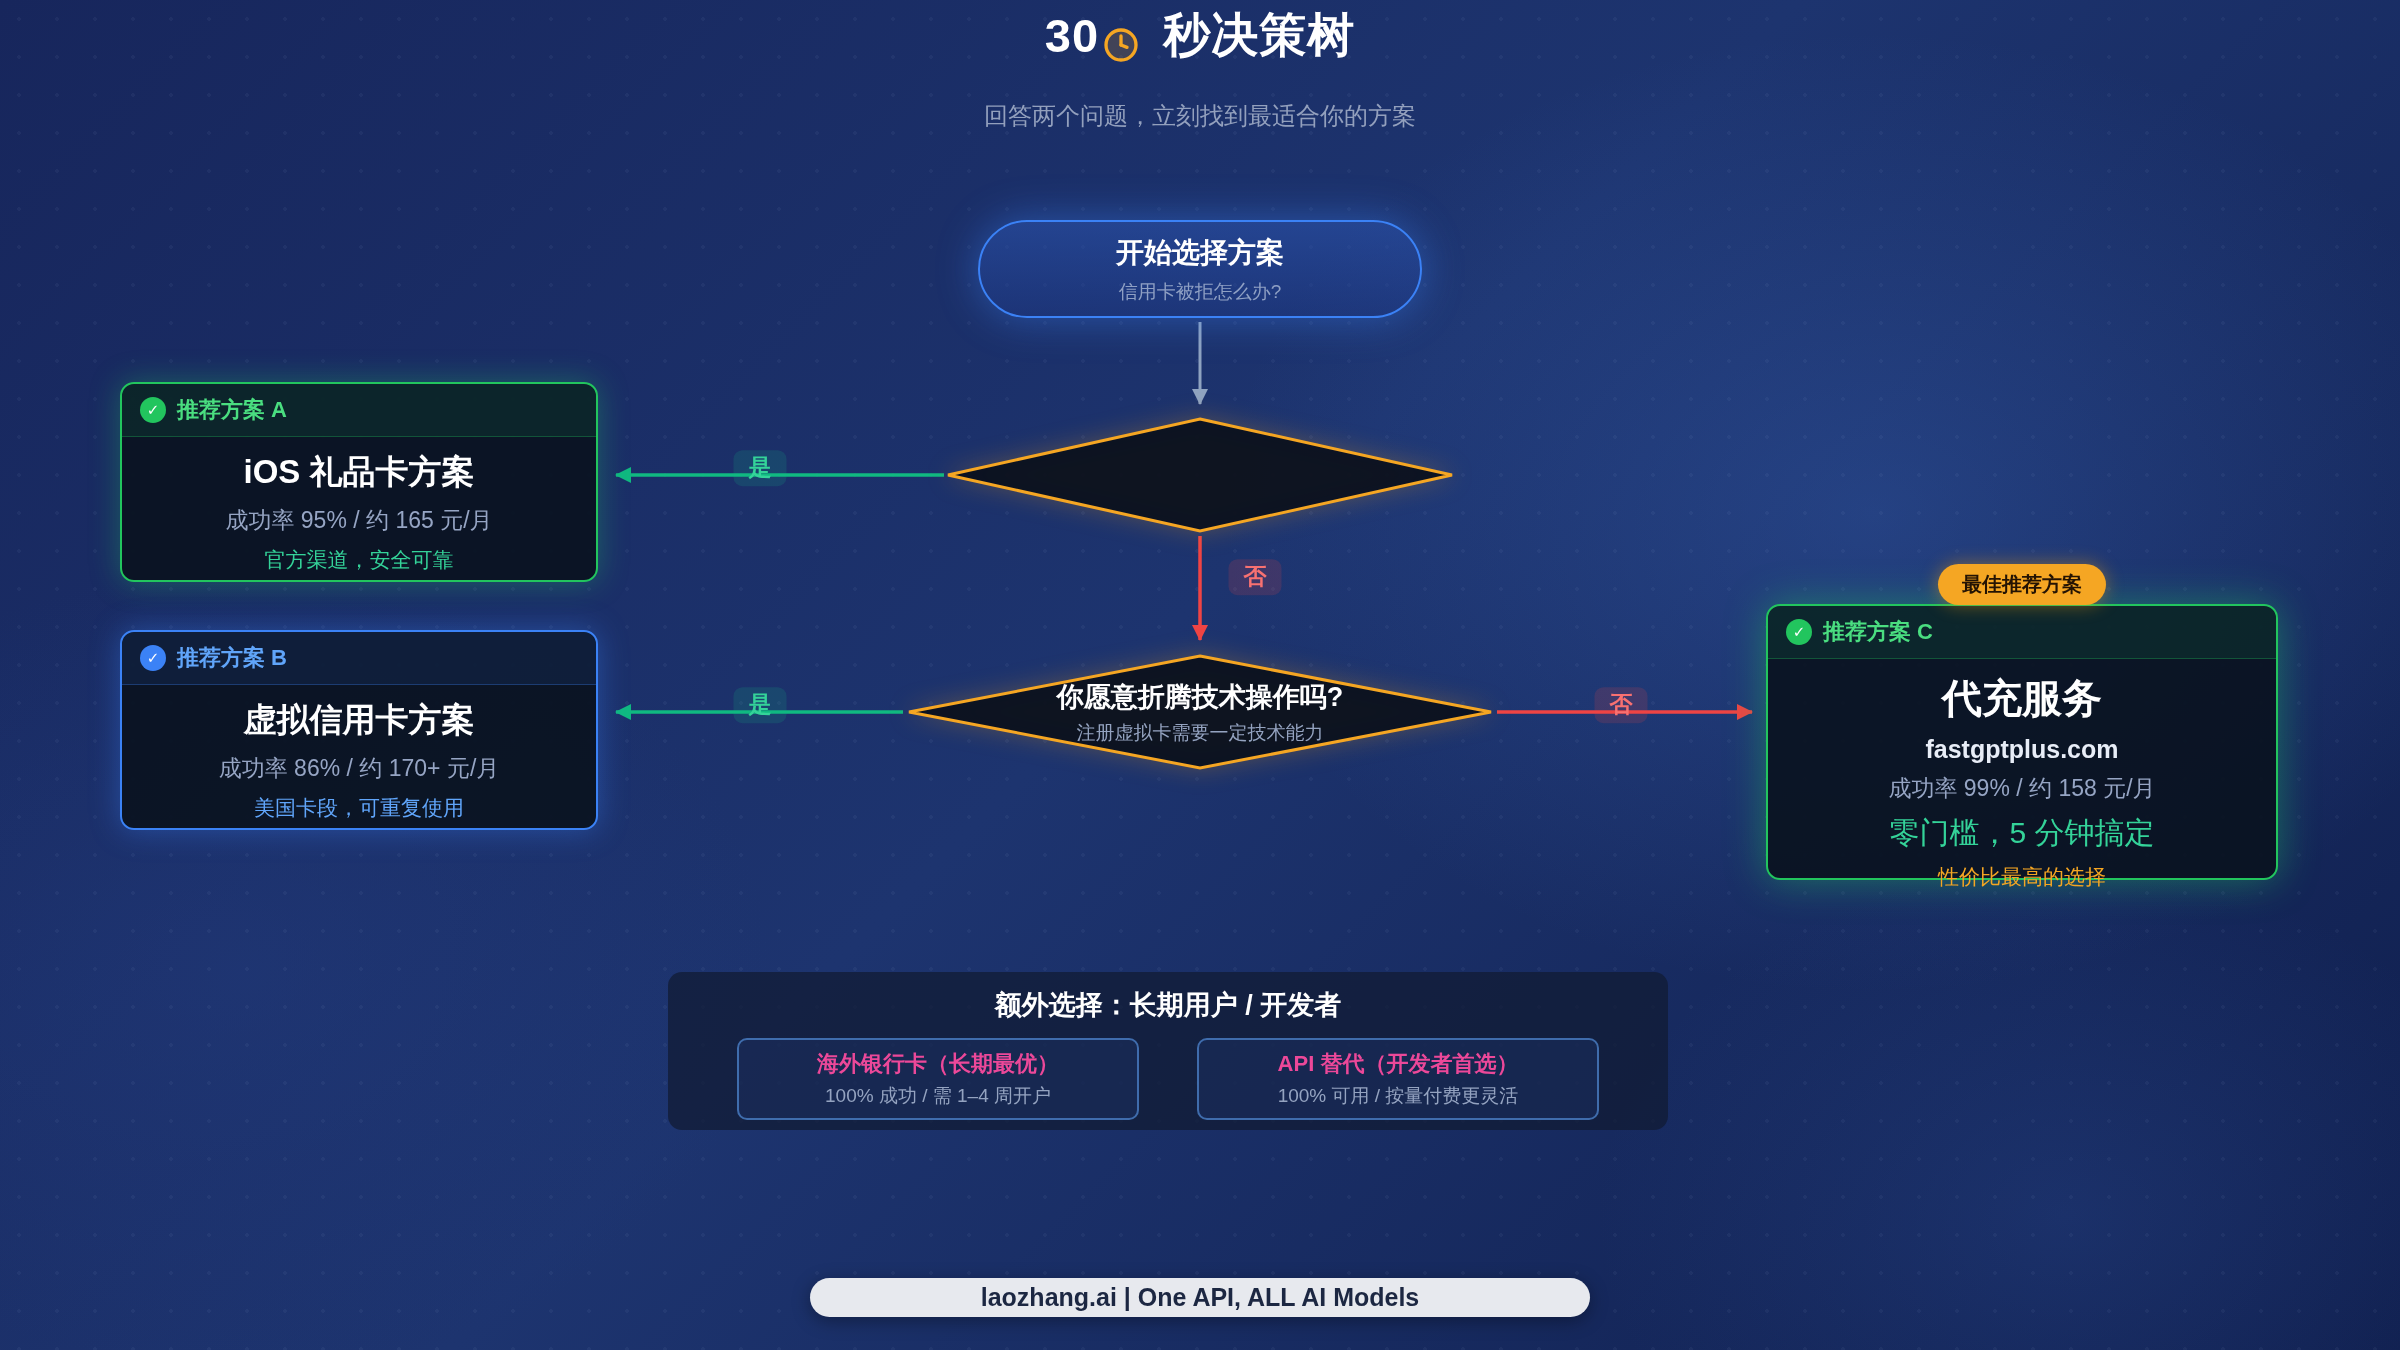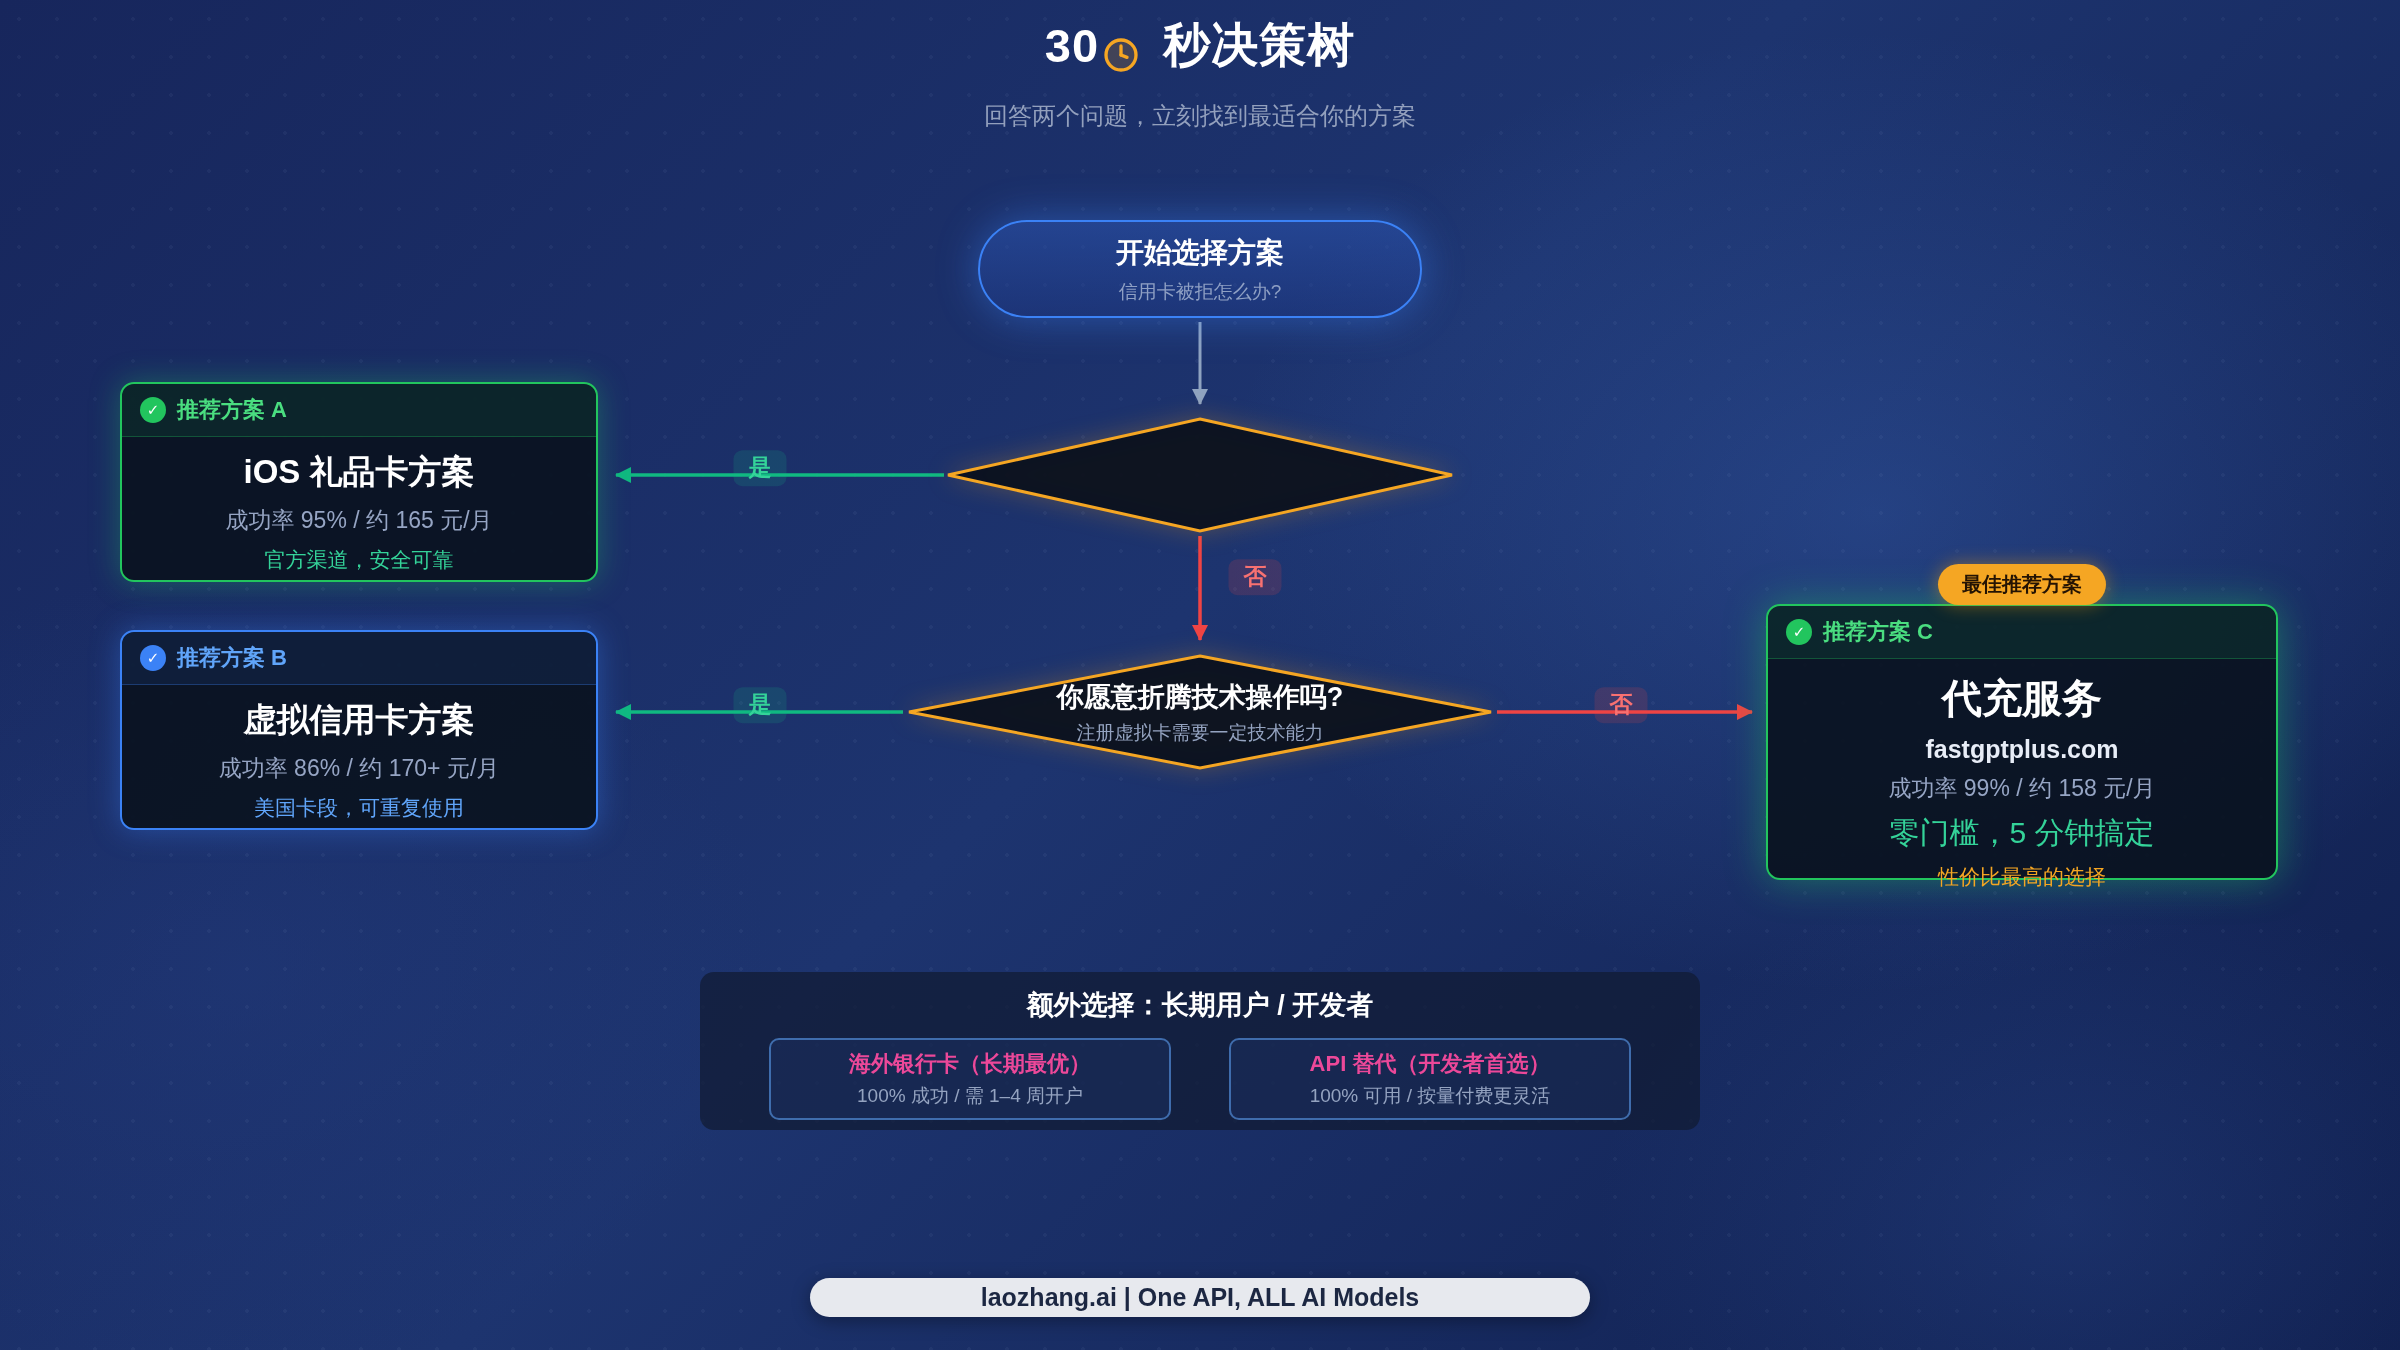--- a/index.html
+++ b/index.html
@@ -14,21 +14,21 @@
       linear-gradient(135deg, #17265c 0%, #1d346f 48%, #101f4e 100%);
   }
   body::before {
     content:""; position:absolute; inset:0; pointer-events:none; opacity:.55;
     background-image: radial-gradient(rgba(170,190,230,0.10) 1.8px, transparent 1.8px);
     background-size: 38px 38px;
   }
 
   
   .page-title {
-    position:absolute; top:14px; left:0; width:100%;
+    position:absolute; top:4px; left:0; width:100%;
     display:flex; justify-content:center; align-items:center;
     color:#ffffff; font-size:47px; font-weight:800; letter-spacing:1px; z-index:3;
   }
   .page-title .suffix { margin-left:22px; }
   .clock { display:inline-flex; margin-left:2px; transform:translateY(9px); }
   .page-subtitle {
     position:absolute; top:100px; left:0; width:100%; text-align:center;
     color:#93a0bd; font-size:24px; z-index:3;
   }
 
@@ -103,21 +103,21 @@
 
   .ribbon {
     position:absolute; left:2022px; top:564px; transform:translateX(-50%); z-index:5;
     background:#f5a623; color:#241303; font-size:20px; font-weight:700;
     padding:7px 24px; border-radius:999px; white-space:nowrap;
     box-shadow:0 0 18px rgba(245,158,11,0.45);
   }
 
   
   .extra-panel {
-    position:absolute; left:700px; top:972px; width:1000px; height:158px; z-index:2;
+    position:absolute; left:668px; top:972px; width:1000px; height:158px; z-index:2;
     background:rgba(16,27,50,0.72); border-radius:14px;
     display:flex; flex-direction:column; align-items:center; padding-top:15px; gap:15px;
   }
   .extra-title { color:#ffffff; font-size:27px; font-weight:700; }
   .extra-row { display:flex; gap:58px; }
   .extra-option {
     width:402px; text-align:center; padding:9px 0;
     border:2px solid rgba(96,165,250,0.55); border-radius:10px;
     background:rgba(37,64,130,0.25); cursor:pointer;
   }

